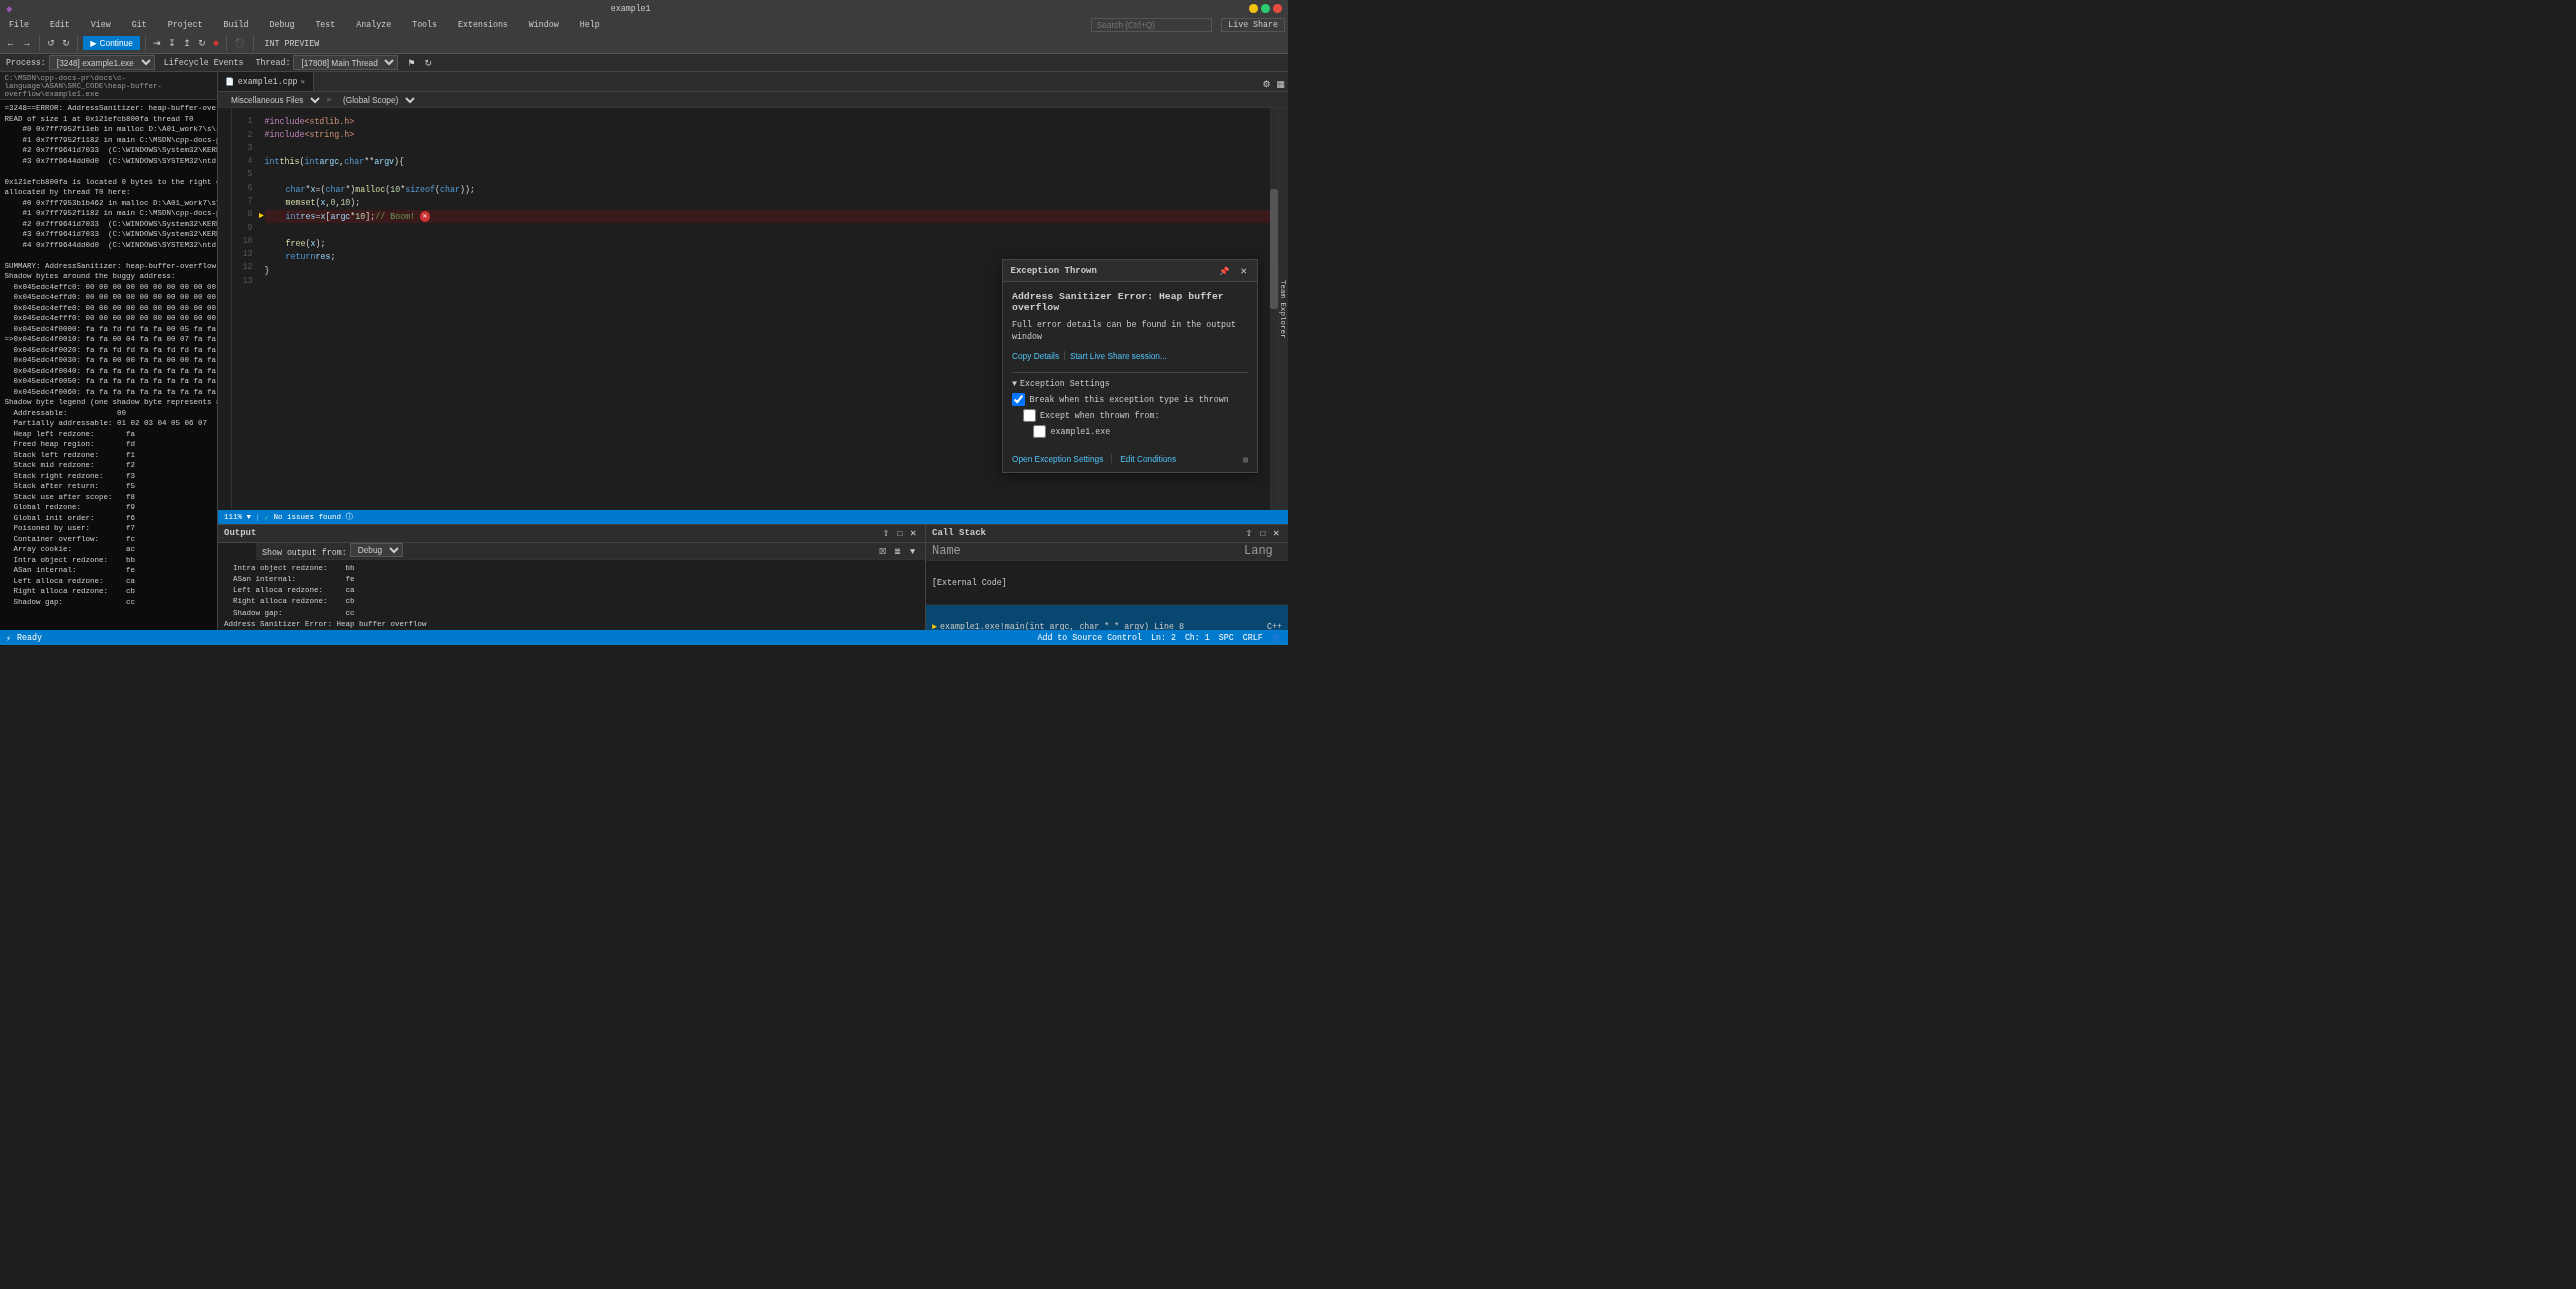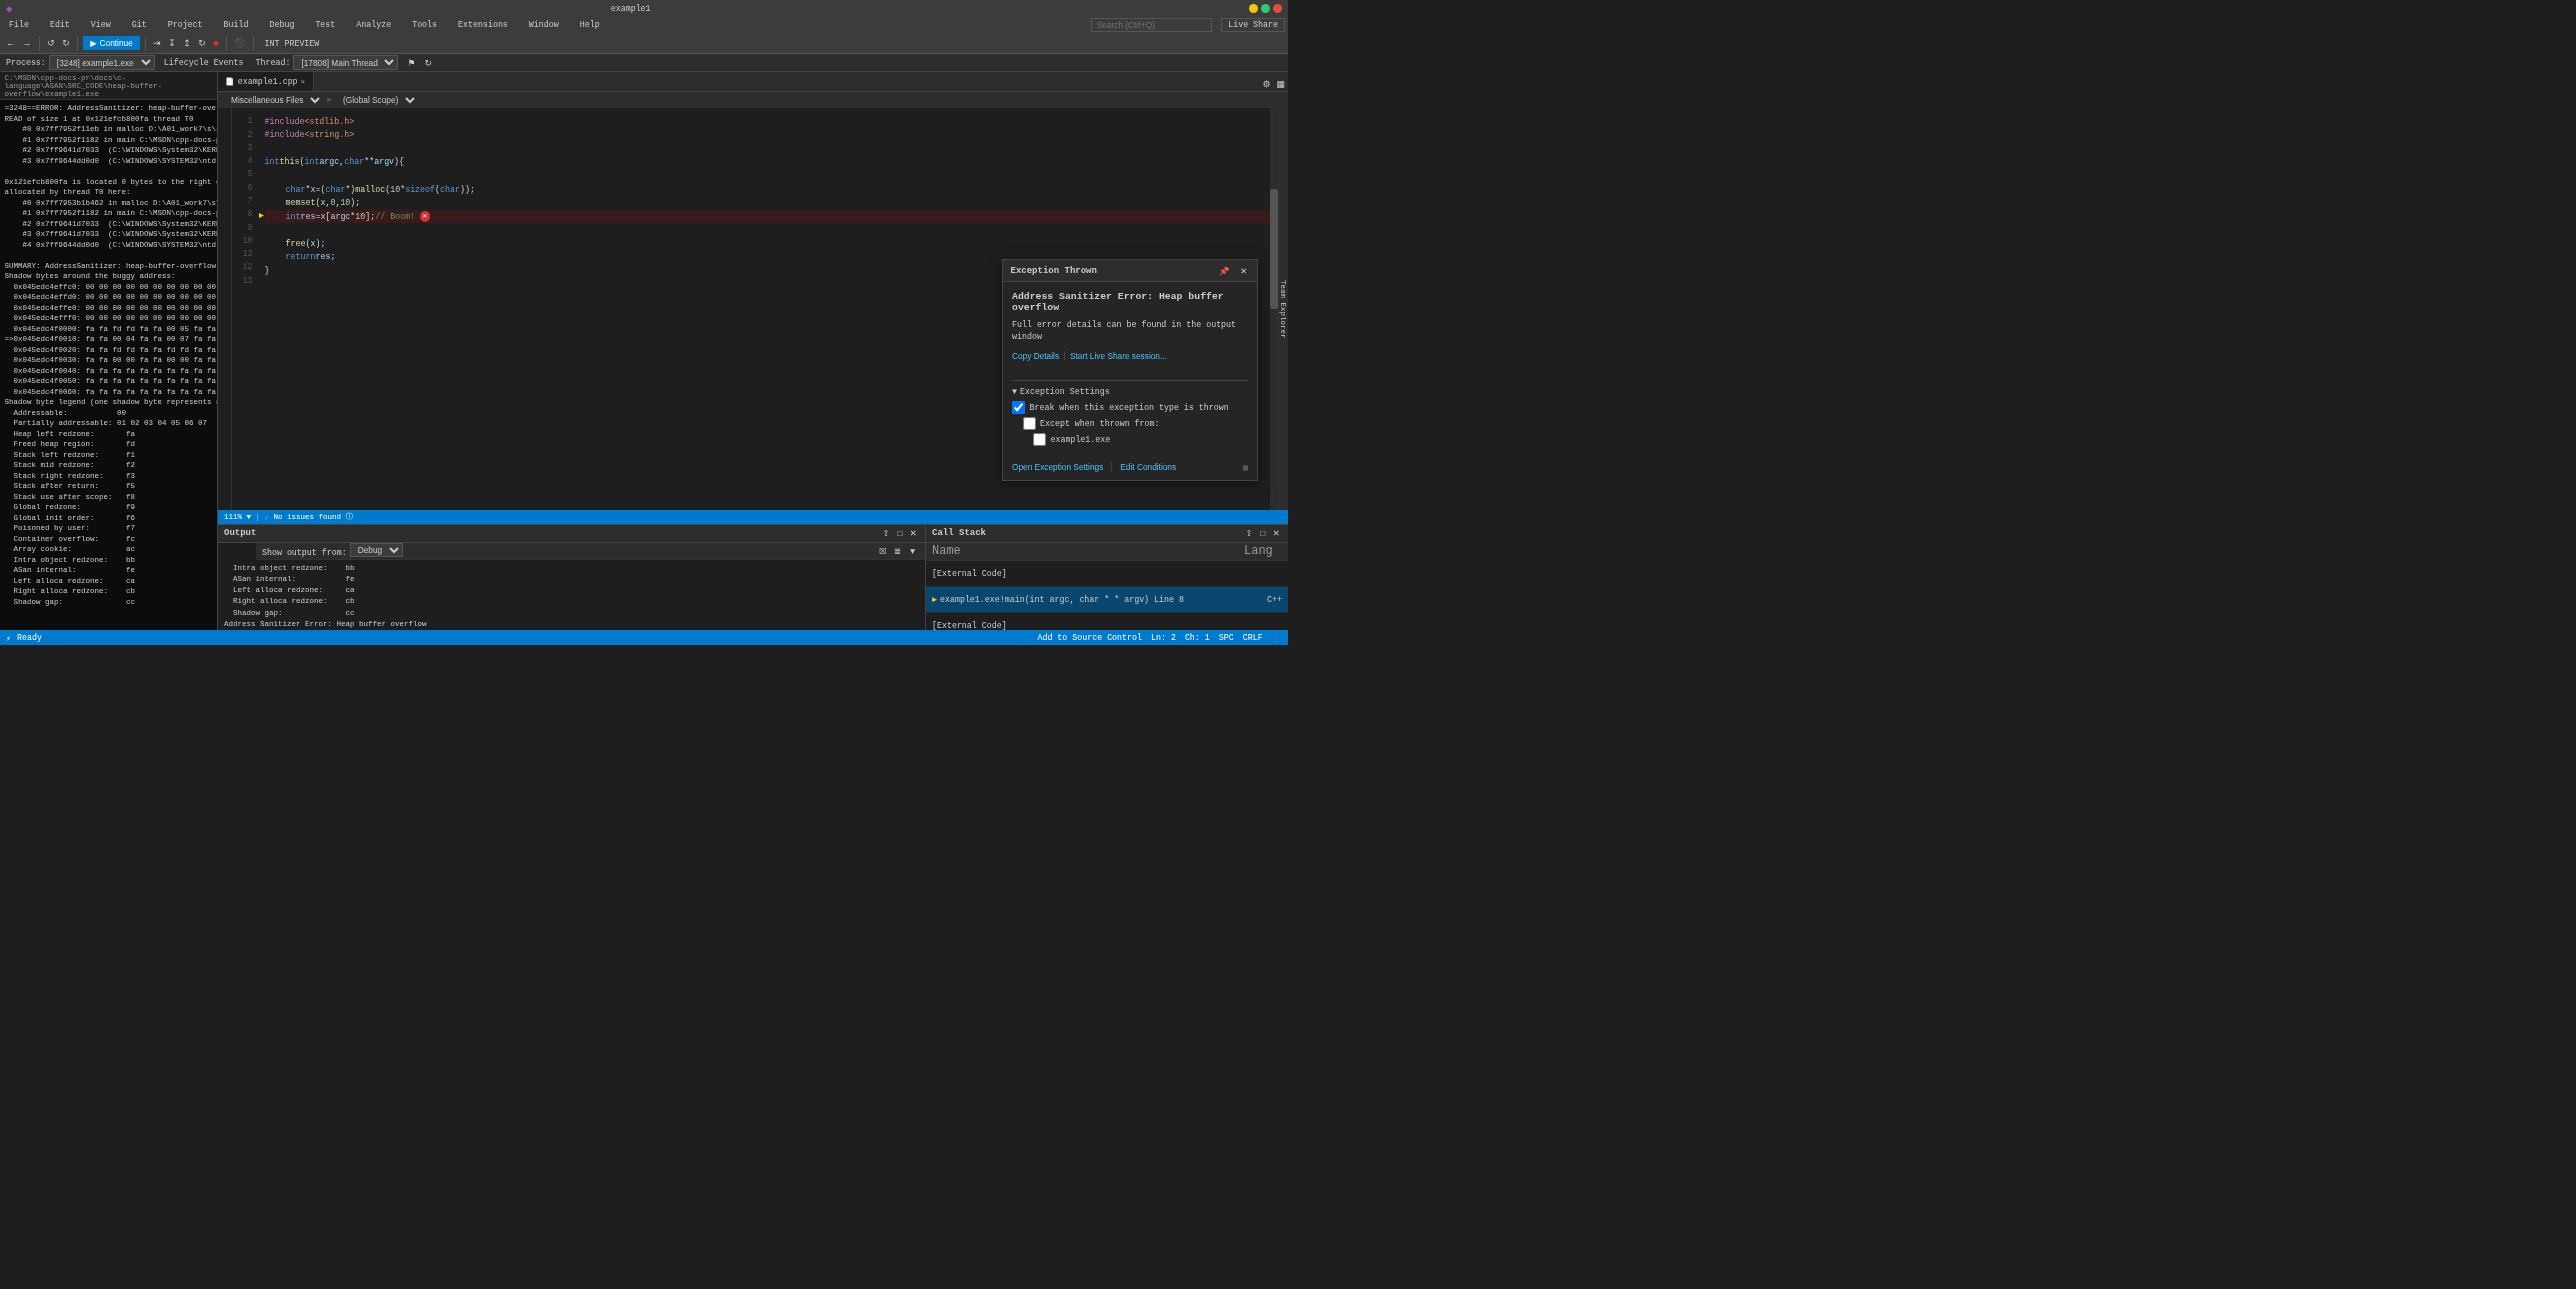--- a/index.html
+++ b/index.html
@@ -291,21 +291,21 @@
     }
     .exception-desc {
       font-size: 8.3px;
       color: #cccccc;
       margin-bottom: 9px;
       line-height: 1.4;
     }
     .exception-links {
       display: flex;
       gap: 3px;
-      margin-bottom: 19px;
+      margin-bottom: 11px;
       font-size: 8.3px;
     }
     .link-btn {
       color: #4fc3f7;
       cursor: pointer;
       background: none;
       border: none;
       font-size: 8.3px;
       text-decoration: none;
     }
@@ -392,21 +392,21 @@
       background: #2d2d2d;
       border-bottom: 0.8px solid #333;
       padding: 1.5px 6px;
       font-size: 12px; color: #999;
     }
     .cs-name { flex: 1; }
     .cs-lang { width: 38px; }
     .callstack-row {
       display: flex;
       align-items: center;
-      padding: 8px 6px;
+      padding: 17px 6px;
       font-size: 8.3px;
       color: #cccccc;
       border-bottom: 0.8px solid #2a2a2a;
     }
     .callstack-row.current { background: #094771; }
     .callstack-row .cs-name { flex: 1; }
     .callstack-row .cs-lang { width: 38px; text-align: right; }
     .cs-icon { color: #ffcc00; margin-right: 3px; }
 
     

